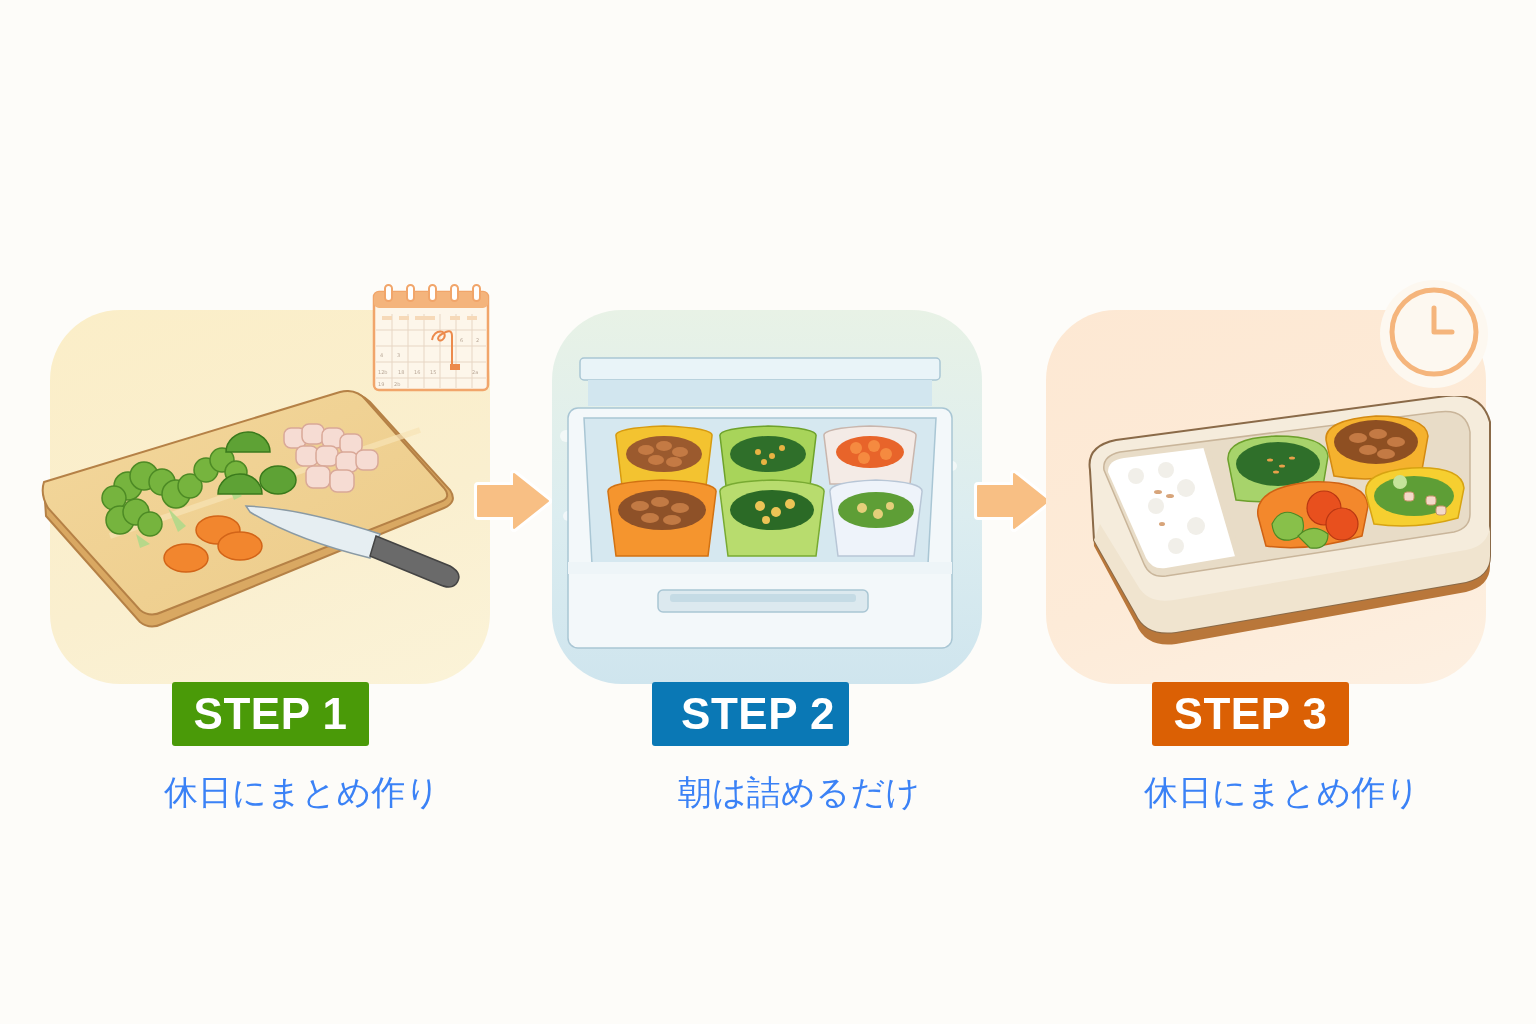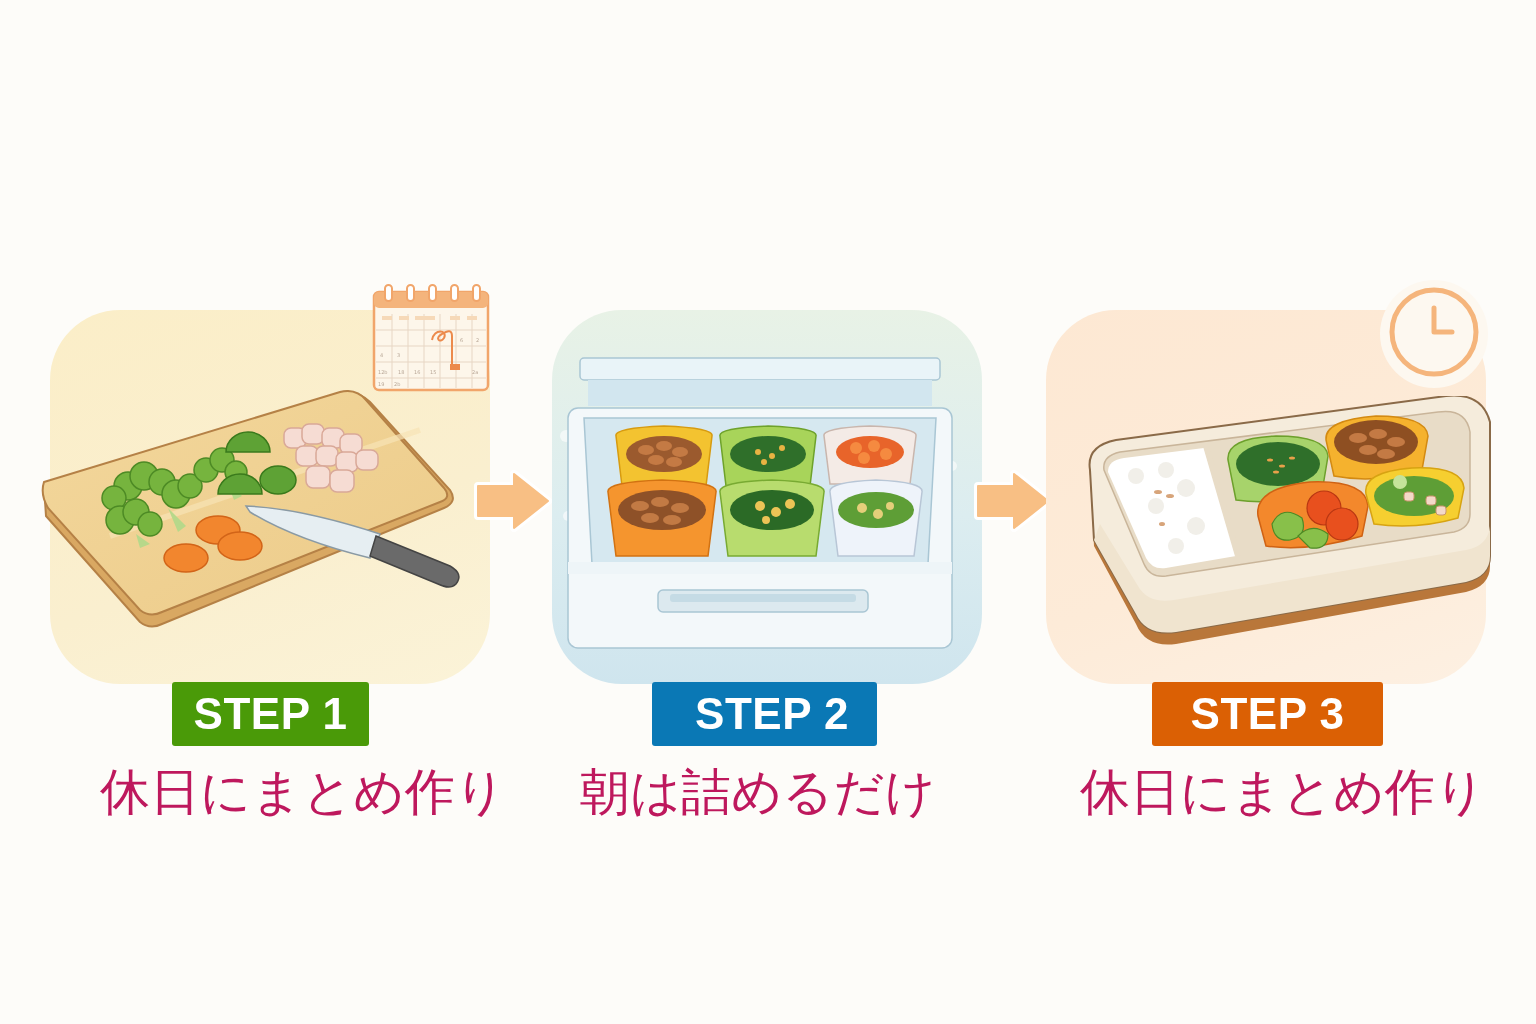--- a/index.html
+++ b/index.html
@@ -36,29 +36,29 @@
     border-radius: 3px;
     color: #ffffff;
     font-family: "Liberation Sans", sans-serif;
     font-size: 44px;
     font-weight: bold;
     line-height: 64px;
     text-align: center;
     letter-spacing: 0.5px;
   }
   .badge-1 { left: 172px; width: 197px; }
-  .badge-2 { left: 652px; width: 225px; padding-left: 15px; }
-  .badge-3 { left: 1152px; width: 231px; }
+  .badge-2 { left: 652px; width: 197px; padding-left: 15px; }
+  .badge-3 { left: 1152px; width: 197px; }
 
   .caption {
     position: absolute;
     top: 764px;
     height: 56px;
-    font-size: 50px;
-    color: #be185d;
+    font-size: 34px;
+    color: #3b82f6;
     text-align: right;
     line-height: 56px;
     white-space: nowrap;
   }
   .caption-1 { left: 100px; width: 340px; }
   .caption-2 { left: 580px; width: 340px; }
   .caption-3 { left: 1080px; width: 340px; }
 
   svg { display: block; }
   .illus { position: absolute; }

